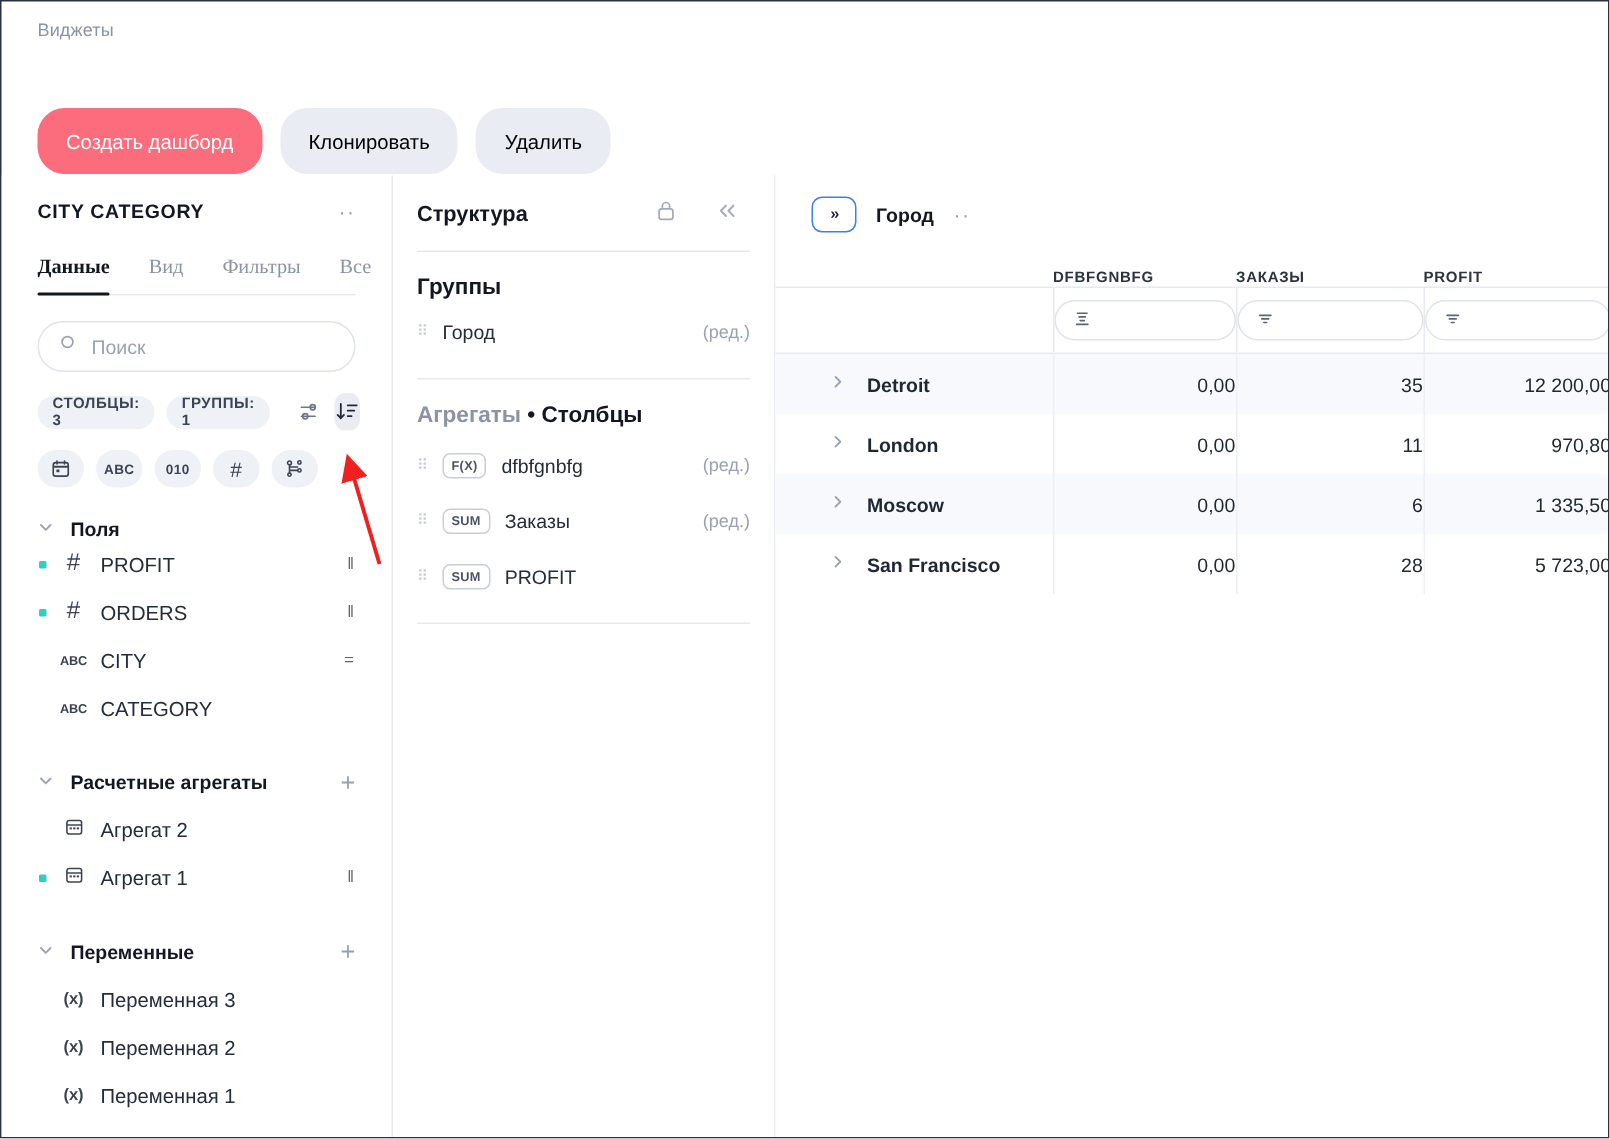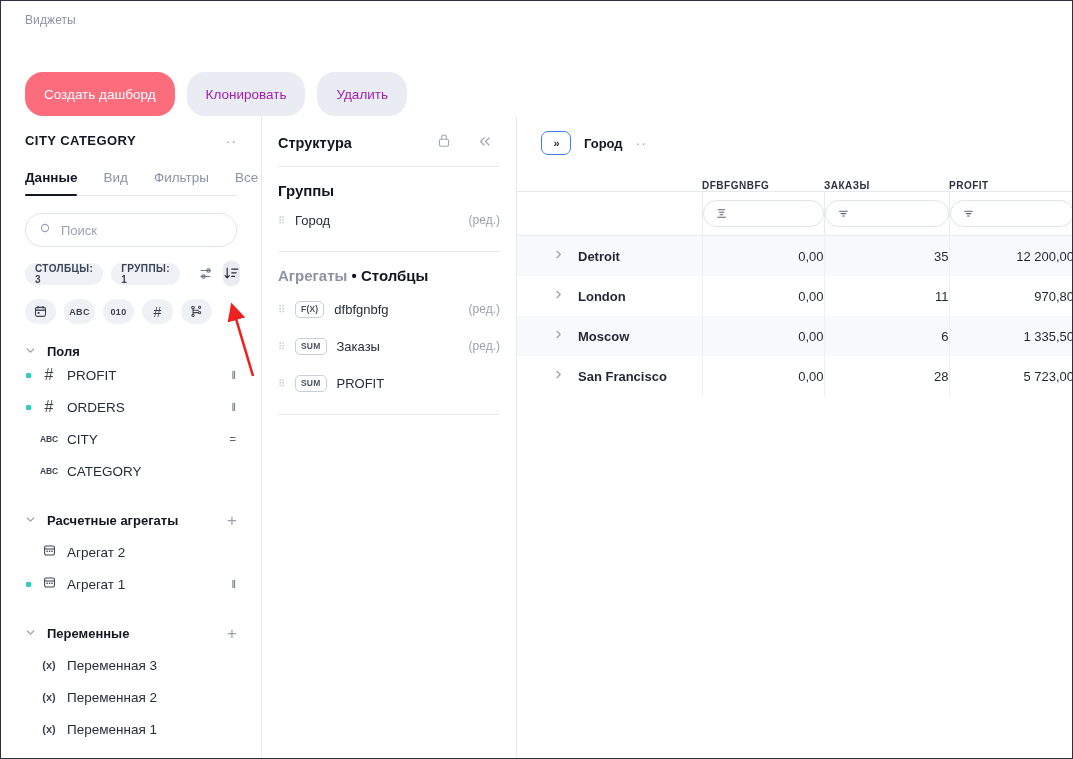--- a/index.html
+++ b/index.html
@@ -37,21 +37,21 @@
   .action-row {
     position: absolute; left: 24px; top: 71px;
     display: flex; gap: 12px; align-items: center;
   }
   .btn {
     border: none; border-radius: 18px; height: 44px;
     padding: 0 19px; font-size: 13.5px; font-family: inherit;
     cursor: pointer; display: inline-flex; align-items: center;
   }
   .btn-primary { background: #fb6c7d; color: #ffffff; }
-  .btn-secondary { background: #e9edf3; color: #a21caf; }
+  .btn-secondary { background: #e9edf3; color: #000000; }
 
   
   .panel-left {
     position: absolute; left: 0; top: 116px; width: 261px; bottom: 0;
     border-right: 1px solid #e6e9ef; background: #fff;
   }
   .panel-mid {
     position: absolute; left: 261px; top: 116px; width: 255px; bottom: 0;
     border-right: 1px solid #e6e9ef; background: #fff;
   }
@@ -67,21 +67,21 @@
   }
   .dataset-name { font-size: 13px; font-weight: 700; letter-spacing: .45px; color: #131722; }
   .dots { color: #9aa2b1; font-size: 14px; letter-spacing: 1px; line-height: 8px; }
 
   .tabs {
     margin: 22px 24px 0 24px; display: flex; gap: 26px;
     border-bottom: 1px solid #e6e9ef; position: relative;
   }
   .tab {
     font-size: 13.5px; color: #8b93a4; padding-bottom: 10px; cursor: pointer;
-    background: none; border: none; font-family: Liberation Sans, sans-serif; text-align: right;
+    background: none; border: none; font-family: Liberation Serif, serif; text-align: right;
   }
   .tab.active { color: #131722; font-weight: 700; position: relative; }
   .tab.active::after {
     content: ""; position: absolute; left: 0; right: 0; bottom: -1px;
     height: 2px; background: #131722; border-radius: 2px;
   }
 
   .search-wrap { margin: 17px 24px 0 24px; position: relative; }
   .search-box {
     height: 34px; border: 1px solid #dfe3ea; border-radius: 17px;

